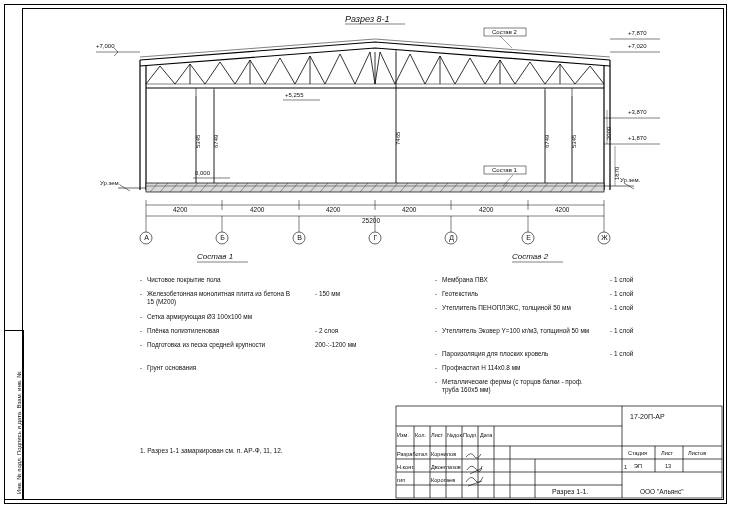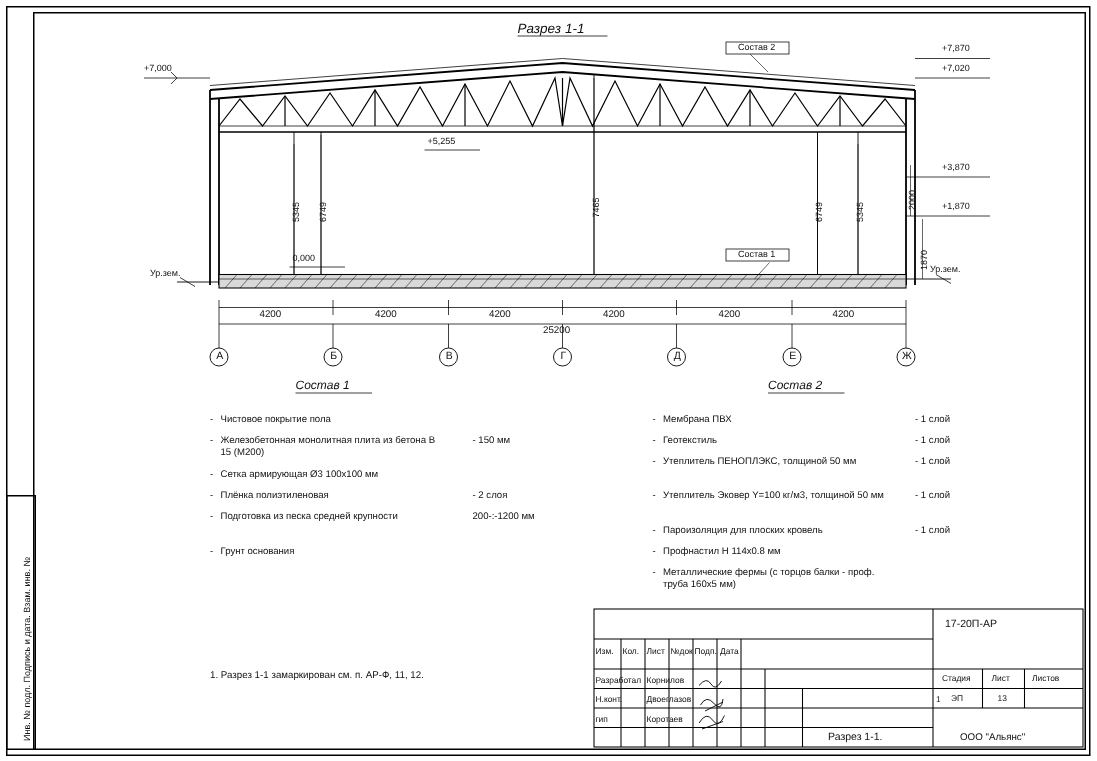--- a/index.html
+++ b/index.html
@@ -173,21 +173,21 @@
       <rect x="484" y="28" width="42" height="8" fill="#fff" stroke-width="0.5"></rect>
       <rect x="484" y="166" width="42" height="8" fill="#fff" stroke-width="0.5"></rect>
 
       <line x1="345" y1="24" x2="405" y2="24" stroke-width="0.5"></line>
 
       <line x1="197" y1="262" x2="248" y2="262" stroke-width="0.5"></line>
       <line x1="512" y1="262" x2="563" y2="262" stroke-width="0.5"></line>
     </g>
   </svg>
 
-  <div class="lbl t9 it" style="left:345px;top:14px;">Разрез 1-1</div>
+  <div class="lbl t9 it" style="left:345px;top:14px;">Разрез 8-1</div>
 
   <div class="lbl t6" style="left:492px;top:29px;">Состав 2</div>
   <div class="lbl t6" style="left:492px;top:167px;">Состав 1</div>
 
   <div class="lbl t6" style="left:96px;top:43px;">+7,000</div>
   <div class="lbl t6" style="left:628px;top:30px;">+7,870</div>
   <div class="lbl t6" style="left:628px;top:43px;">+7,020</div>
   <div class="lbl t6" style="left:628px;top:109px;">+3,870</div>
   <div class="lbl t6" style="left:628px;top:135px;">+1,870</div>
   <div class="lbl t6" style="left:285px;top:92px;">+5,255</div>

